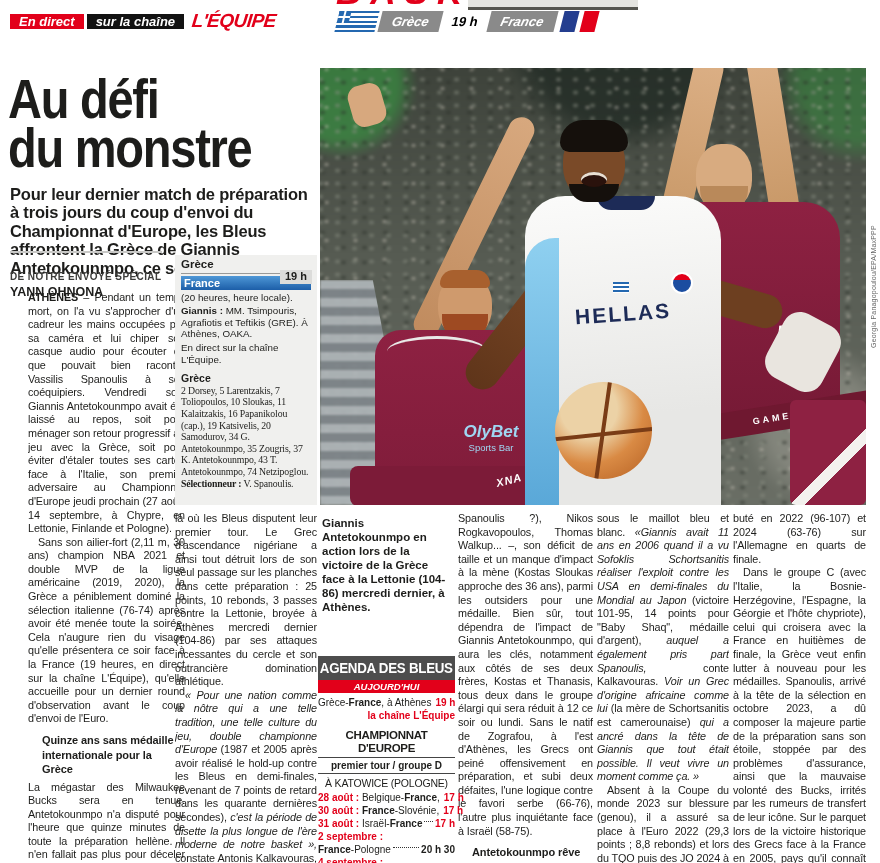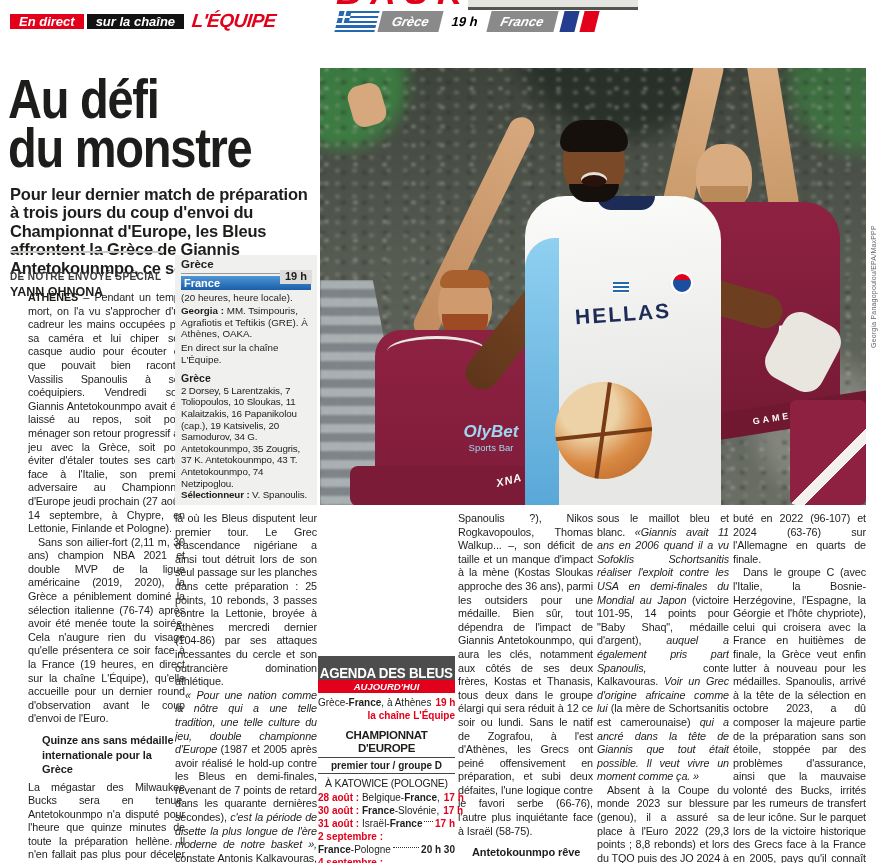--- a/index.html
+++ b/index.html
@@ -62,21 +62,21 @@
   
   .matchbox{position:absolute;left:175px;top:255px;width:142px;height:250px;background:#f0f0ee;
     box-sizing:border-box;padding:4px 6px;overflow:hidden;font-size:9.8px;line-height:11.6px;}
   .mb-home{font-weight:900;font-size:11.5px;border-bottom:1px solid #9a9a98;padding-bottom:2px;}
   .mb-away-bar{margin-top:2px;height:14px;line-height:14px;background:linear-gradient(180deg,#4e97d6,#1c5ea8);
     color:#fff;font-weight:700;font-size:11px;padding-left:3px;}
   .mb-time{position:absolute;right:5px;top:15px;background:#dcdcda;font-weight:900;font-size:11px;
     padding:1px 5px;}
   .mb-p{margin-top:2px;}
   .mb-sec{font-weight:900;font-size:10.5px;margin-top:8px;}
-  .mb-roster{letter-spacing:-0.15px;}
+  .mb-roster{letter-spacing:-0.15px;font-family:Liberation Serif, serif;}
 
   
   .photo{position:absolute;left:320px;top:68px;width:546px;height:437px;overflow:hidden;background:#51564e;}
   .crowd{position:absolute;inset:-12px;filter:blur(3px);
     background:
       radial-gradient(circle at 6% 6%, rgba(56,150,66,.65) 0 55px, transparent 75px),
       radial-gradient(circle at 97% 5%, rgba(56,150,66,.5) 0 60px, transparent 85px),
       radial-gradient(circle at 55% -5%, rgba(30,40,34,.7) 0 90px, transparent 120px),
       radial-gradient(circle at 30% 95%, rgba(235,230,222,.5) 0 70px, transparent 110px),
       radial-gradient(circle at 90% 80%, rgba(220,215,205,.25) 0 50px, transparent 80px),
@@ -158,21 +158,21 @@
     align-items:flex-end;justify-content:center;writing-mode:vertical-rl;transform:rotate(180deg);
     font-size:7px;color:#666;letter-spacing:.2px;white-space:nowrap;}
 
   
   .caption{position:absolute;left:322px;top:516px;width:124px;font-size:11.5px;line-height:14px;
     font-weight:700;text-align:left;}
 
   
   .agenda{position:absolute;left:318px;top:656px;width:137px;font-size:10px;line-height:13px;}
   .ag-title{background:#4d4d4d;color:#fff;text-align:center;height:24px;display:flex;
-    align-items:flex-end;justify-content:center;}
+    align-items:center;justify-content:center;}
   .ag-title span{font-weight:900;font-size:14.5px;letter-spacing:-0.3px;display:inline-block;transform:scaleX(.92);white-space:nowrap;}
   .ag-today{background:var(--red);color:#fff;text-align:center;height:13px;line-height:13px;
     font-weight:900;font-style:italic;font-size:9.5px;}
   .ag-body{padding-top:3px;}
   .ag-row{display:flex;align-items:center;}
   .ag-left{white-space:nowrap;}
   .ag-fill{flex:1;margin:0 2px;}
   .ag-fill.dots{border-bottom:1.5px dotted #333;transform:translateY(-2px);}
   .ag-time{font-weight:900;white-space:nowrap;}
   .ag-time.red{color:var(--red);}
@@ -243,21 +243,21 @@
   <div id="col6" class="col">
       <p>buté en 2022 (96-107) et 2024 (63-76) sur l'Allemagne en quarts de finale.</p>
       <p class="ind">Dans le groupe C (avec l'Italie, la Bosnie-Herzégovine, l'Espagne, la Géorgie et l'hôte chypriote), celui qui croisera avec la France en huitièmes de finale, la Grèce veut enfin lutter à nouveau pour les médailles. Spanoulis, arrivé à la tête de la sélection en octobre 2023, a dû composer la majeure partie de la préparation sans son étoile, stoppée par des problèmes d'assurance, ainsi que la mauvaise volonté des Bucks, irrités par les rumeurs de transfert de leur icône. Sur le parquet lors de la victoire historique des Grecs face à la France en 2005, pays qu'il connaît encore mieux depuis qu'il coache Monaco, il n'hésitera sans doute pas à partager avec Antetokounmpo quelques souvenirs et conseils sur la meilleure méthode pour briser des cœurs bleus. </p>
     </div>
 
   <div class="matchbox">
     <div class="mb-home">Grèce</div>
     <div class="mb-away-bar">France</div>
     <div class="mb-time">19 h</div>
     <div class="mb-p">(20 heures, heure locale).</div>
-    <div class="mb-p"><b>Georgia :</b> MM. Tsimpouris, Agrafiotis et Teftikis (GRE). À Athènes, OAKA.</div>
+    <div class="mb-p"><b>Giannis :</b> MM. Tsimpouris, Agrafiotis et Teftikis (GRE). À Athènes, OAKA.</div>
     <div class="mb-p">En direct sur la chaîne L'Équipe.</div>
     <div class="mb-sec">Grèce</div>
     <div class="mb-roster">2 Dorsey, 5 Larentzakis, 7 Toliopoulos, 10 Sloukas, 11 Kalaitzakis, 16 Papanikolou (cap.), 19 Katsivelis, 20 Samodurov, 34 G. Antetokounmpo, 35 Zougris, 37 K. Antetokounmpo, 43 T. Antetokounmpo, 74 Netzipoglou.</div>
     <div class="mb-roster"><b>Sélectionneur :</b> V. Spanoulis.</div>
 
   </div>
 
   <div class="photo">
     <div class="crowd"></div>
     <div class="crowd-dots"></div>
@@ -312,20 +312,21 @@
           <div class="g-mouth"></div>
         </div>
       <div class="ball">
           <div class="b-line-v"></div>
           <div class="b-line-h"></div>
         </div>
     </div>
   </div>
   <div class="credit">Georgia Panagopoulou/EPA/MaxPPP</div>
 
+  <div class="caption">Giannis Antetokounmpo en action lors de la victoire de la Grèce face à la Lettonie (104-86) mercredi dernier, à Athènes.</div>
 
   <div class="agenda">
     <div class="ag-title">
         <span>AGENDA DES BLEUS</span>
       </div>
     <div class="ag-today">AUJOURD'HUI</div>
     <div class="ag-body">
       <div class="ag-row">
         <span class="ag-left">Grèce-<b>France</b>, à Athènes</span>
         <span class="ag-fill dots"></span>

